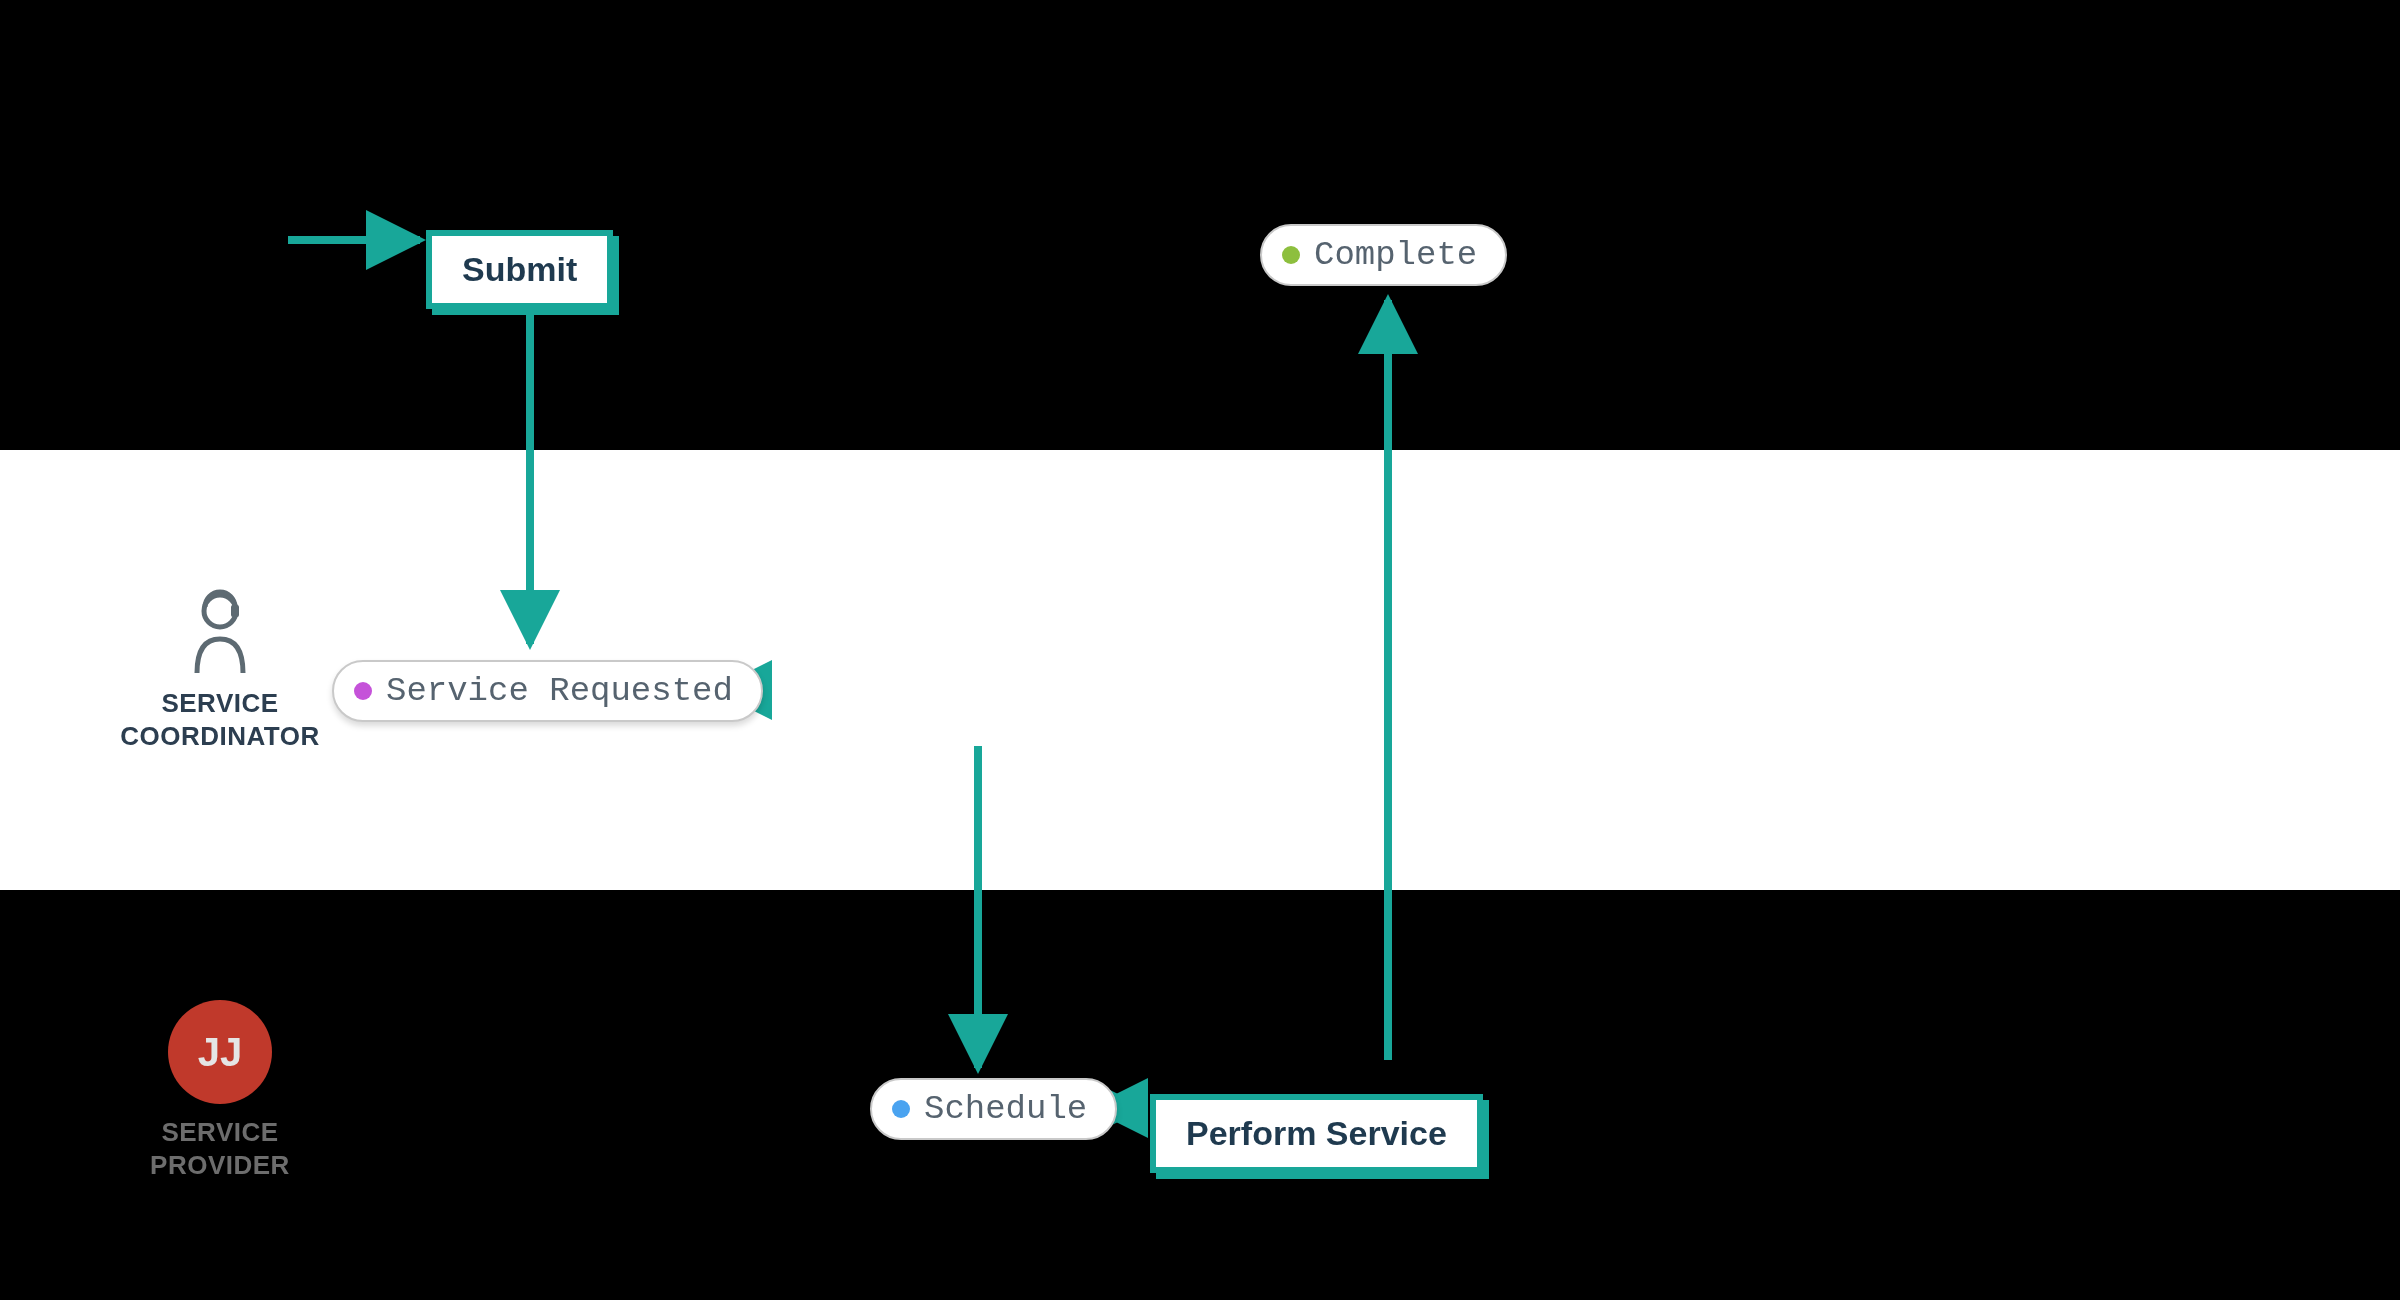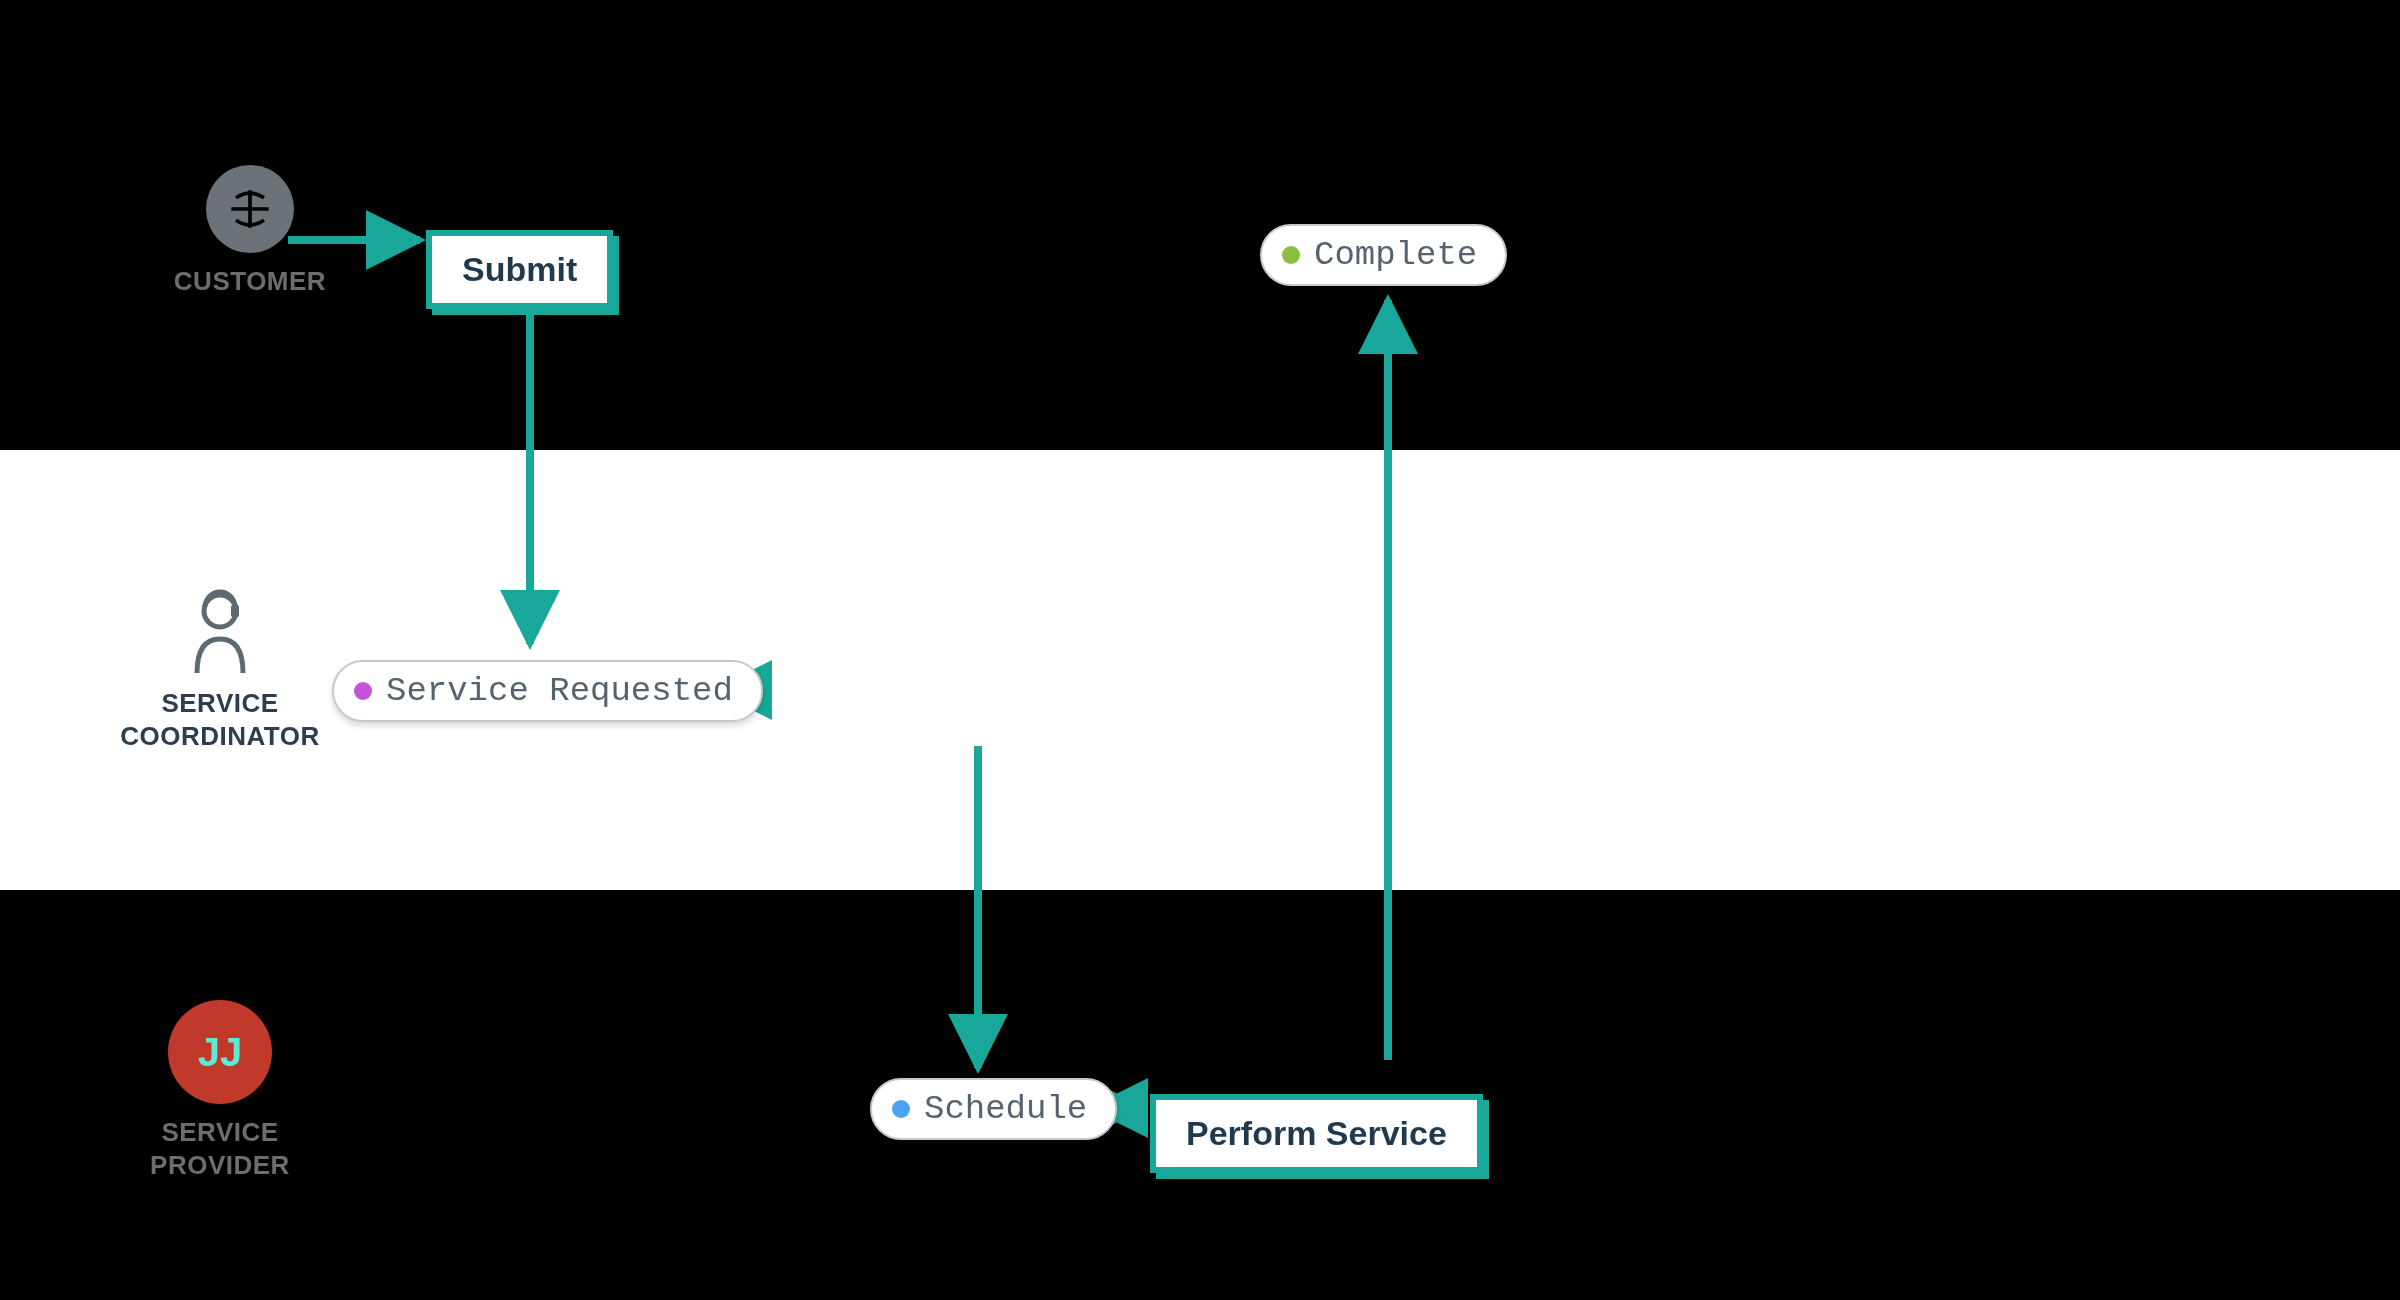--- a/index.html
+++ b/index.html
@@ -9,21 +9,21 @@
 
   .actor { position: absolute; text-align: center; }
   .actor-label { font-size: 26px; font-weight: 700; letter-spacing: 0.5px; color: #2c3e50; line-height: 1.25; margin-top: 12px; }
   .actor-label.muted { color: #6d6d6d; }
 
   .customer-icon { width: 88px; height: 88px; border-radius: 50%; background: #6c7378; display: flex; align-items: center; justify-content: center; margin: 0 auto; }
 
   .coord-icon { width: 70px; height: 90px; margin: 0 auto; position: relative; }
   .coord-icon svg { width: 100%; height: 100%; }
 
-  .avatar-jj { width: 104px; height: 104px; border-radius: 50%; background: #c0392b; color: #5eead4; font-size: 40px; font-weight: 700; display: flex; align-items: center; justify-content: center; margin: 0 auto; }
+  .avatar-jj { width: 104px; height: 104px; border-radius: 50%; background: #c0392b; color: #e5e5e5; font-size: 40px; font-weight: 700; display: flex; align-items: center; justify-content: center; margin: 0 auto; }
 
   .node-action { position: absolute; background: #fff; border: 6px solid #18a799; color: #1f3a4f; font-weight: 800; font-size: 34px; padding: 14px 30px; box-shadow: 6px 6px 0 #18a799; margin-top: 28px; }
   .node-state { position: absolute; background: #fff; border: 2px solid #c9c9c9; border-radius: 999px; color: #56636f; font-size: 34px; padding: 10px 28px 10px 52px; box-shadow: 0 4px 6px rgba(0,0,0,0.15); font-family: Liberation Mono, monospace; }
   .node-state .dot { position: absolute; left: 20px; top: 50%; transform: translateY(-50%); width: 18px; height: 18px; border-radius: 50%; }
   .dot.purple { background: #c552d9; }
   .dot.blue { background: #4aa3f0; }
   .dot.green { background: #8dbf3e; }
 
   svg.arrows { position: absolute; left: 0; top: 0; width: 2400px; height: 1300px; pointer-events: none; }
 </style>
@@ -46,29 +46,20 @@
 
     <path d="M 718 690 L 760 690" stroke="#18a799" stroke-width="8" fill="none" marker-end="url(#arr)" marker-start="url(#arr)"></path>
 
     <path d="M 978 746 L 978 1068" stroke="#18a799" stroke-width="8" fill="none" marker-end="url(#arr)"></path>
 
     <path d="M 1094 1108 L 1140 1108" stroke="#18a799" stroke-width="8" fill="none" marker-end="url(#arr)" marker-start="url(#arr)"></path>
 
     <path d="M 1388 1060 L 1388 300" stroke="#18a799" stroke-width="8" fill="none" marker-end="url(#arr)"></path>
   </svg>
 
-  <div class="actor" style="left:140px; top:165px; width:220px;">
-    <div class="customer-icon">
-      <svg viewBox="0 0 60 60" width="56" height="56">
-        <circle cx="30" cy="30" r="28" fill="#6c7378"></circle>
-        <path d="M10 30 h40 M30 10 v40 M15 18 q15 -10 30 0 M15 42 q15 10 30 0" stroke="#000" stroke-width="4" fill="none"></path>
-      </svg>
-    </div>
-    <div class="actor-label muted">CUSTOMER</div>
-  </div>
 
   <div class="actor" style="left:90px; top:585px; width:260px;">
     <div class="coord-icon">
       <svg viewBox="0 0 70 90">
         <circle cx="35" cy="26" r="16" fill="none" stroke="#5d6a72" stroke-width="5"></circle>
         <path d="M20 22 a15 15 0 0 1 30 0" fill="none" stroke="#5d6a72" stroke-width="5"></path>
         <rect x="46" y="20" width="8" height="12" rx="2" fill="#5d6a72"></rect>
         <path d="M12 88 q0 -34 23 -34 q23 0 23 34" fill="none" stroke="#5d6a72" stroke-width="5"></path>
       </svg>
     </div>

